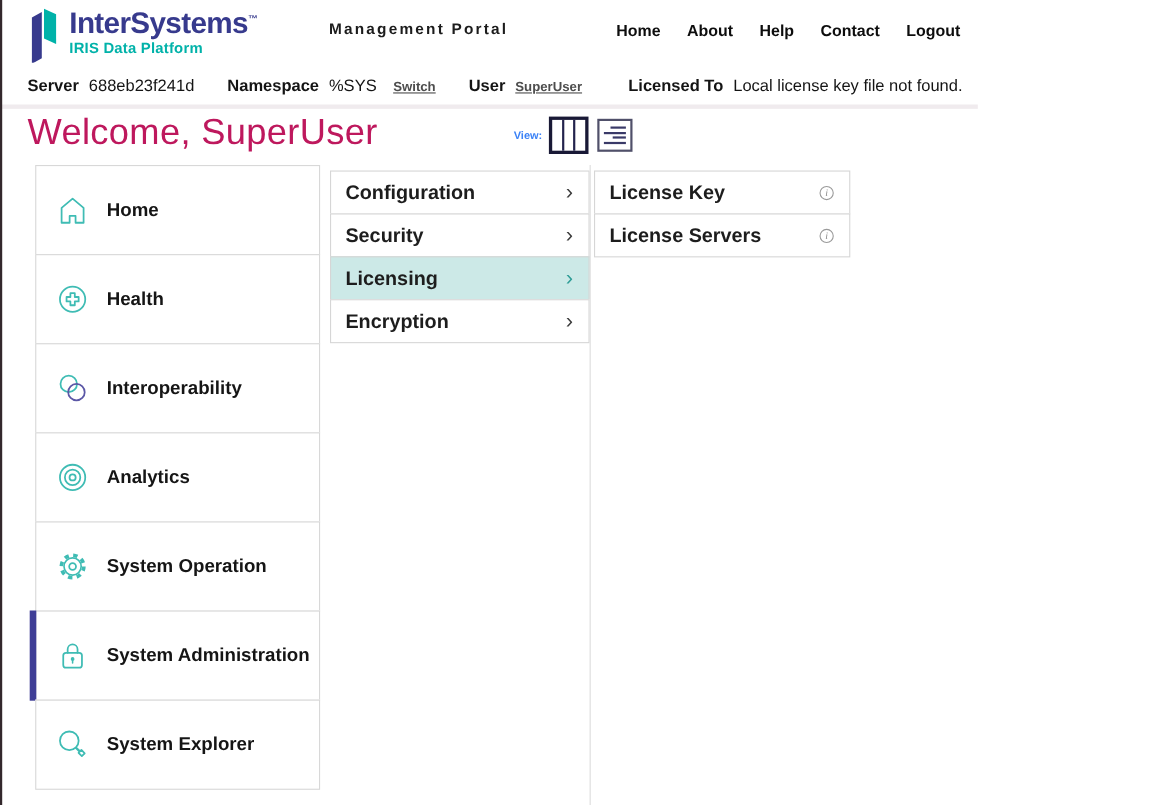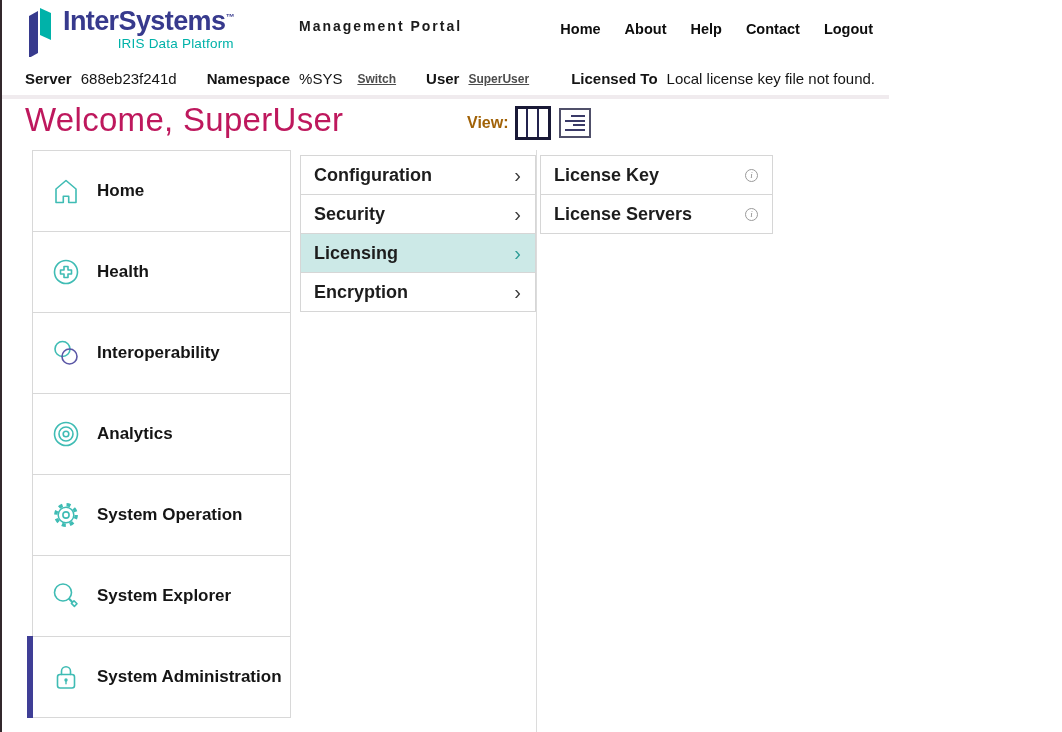--- a/index.html
+++ b/index.html
@@ -8,41 +8,41 @@
   .page { position:relative; width:889px; height:732px; background:#fff; overflow:hidden; }
 
   .left-edge { position:absolute; left:0; top:0; width:2px; height:732px; background:#33282c; z-index:40; }
 
   
   .topbar { position:absolute; left:0; top:0; width:100%; height:62px; background:#fff; }
   .logo { position:absolute; left:24px; top:7px; display:flex; align-items:flex-start; cursor:pointer; }
   .logo-text { margin-left:7px; }
   .logo-name { font-size:27px; font-weight:700; color:#373a8d; letter-spacing:-0.6px; line-height:1.05; }
   .logo-name sup { font-size:9px; font-weight:700; }
-  .logo-tagline { font-size:13.5px; font-weight:400; color:#00b2a9; margin-top:1px; letter-spacing:0.2px;text-align:right; }
+  .logo-tagline { font-size:13.5px; font-weight:700; color:#00b2a9; margin-top:1px; letter-spacing:0.2px; }
   .portal-title { position:absolute; left:299px; top:18px; font-size:14px; font-weight:600; letter-spacing:2px; color:#1c1c1c; }
   .topnav { position:absolute; right:16px; top:21px; display:flex; gap:24px; }
   .topnav a { font-size:14.5px; font-weight:600; color:#0d0d0d; text-decoration:none; cursor:pointer; }
 
   
   .infobar { position:absolute; left:0; top:62px; width:100%; height:33px; display:flex; align-items:center; padding-left:25px; font-size:15px; color:#141414; white-space:nowrap; }
   .infobar .lbl { font-weight:700; margin-right:9px; }
   .infobar .val { font-weight:400; }
   .gap-md { margin-left:30px; }
   .gap-lg { margin-left:42px; }
   .minilink { font-size:12px; color:#4d4d4d; text-decoration:underline; margin-left:15px; cursor:pointer;font-weight:bold; }
   .minilink.user-val { margin-left:0; }
 
   .separator { position:absolute; left:0; top:95px; width:100%; height:4px; background:#f0ebee; }
 
   
   .welcomebar { position:absolute; left:0; top:99px; width:100%; height:51px; background:#fff; }
   .welcome-title { position:absolute; left:25px; top:2px; font-size:33px; font-weight:400; color:#be185d; letter-spacing:0.3px; }
   .view-controls { position:absolute; left:467px; top:7px; display:flex; align-items:center; }
-  .view-label { font-size:16px; font-weight:700; color:#a16207; margin-right:6px; }
+  .view-label { font-size:10px; font-weight:700; color:#3b82f6; margin-right:6px; }
   .icon-cols { width:36px; height:34px; border:3px solid #191936; background:#fff; display:flex; justify-content:space-evenly; cursor:pointer; }
   .icon-cols .vbar { width:2px; height:100%; background:#23234d; }
   .icon-list { width:32px; height:30px; border:2px solid #50506a; background:#fff; margin-left:8px; display:flex; flex-direction:column; justify-content:space-evenly; align-items:flex-end; padding:3px 4px; cursor:pointer; }
   .icon-list .hbar { height:2px; background:#3a3a68; }
 
   
   .content { position:absolute; left:0; top:150px; width:100%; height:582px; background:#fff; }
   .vdivider { position:absolute; left:536px; top:0; width:1px; height:100%; background:#dcdcdc; }
 
   .sidebar { position:absolute; left:32px; top:0; width:259px; }
@@ -181,44 +181,44 @@
         <span class="side-icon">
           <svg viewBox="0 0 34 34" fill="none" stroke="#3fbcb4">
             <circle cx="17" cy="17" r="10.2" stroke-width="3.4" stroke-dasharray="4.0 4.05"></circle>
             <circle cx="17" cy="17" r="7.8" stroke-width="1.5"></circle>
             <circle cx="17" cy="17" r="3.1" stroke-width="1.6"></circle>
           </svg>
         </span>
         <span class="label">System Operation</span>
       </div>
 
-      <div class="side-item">
-
-        <span class="side-icon">
-          <svg viewBox="0 0 34 34" fill="none" stroke="#3fbcb4" stroke-width="1.6" stroke-linejoin="round" stroke-linecap="round">
-            <circle cx="14" cy="13.5" r="8.5"></circle>
-            <path d="M20.3 20 L23 22.7" stroke-width="2.2"></path>
-            <path d="M25 21.8 l3 3 l-2.6 2.6 l-3 -3 Z"></path>
-          </svg>
-        </span>
-        <span class="label">System Explorer</span>
-      </div>
-
       <div class="side-item selected">
         <span class="accent"></span>
         <span class="side-icon">
           <svg viewBox="0 0 34 34" fill="none" stroke="#3fbcb4" stroke-width="1.6" stroke-linejoin="round" stroke-linecap="round">
             <rect x="8.5" y="14.5" width="17" height="13.5" rx="2.5"></rect>
             <path d="M12.5 14.5 V11.3 a4.5 4.5 0 0 1 9 0 V14.5"></path>
             <circle cx="17" cy="20" r="1.7" fill="#3fbcb4" stroke="none"></circle>
             <path d="M17 21.5 v2.3" stroke-width="1.4"></path>
           </svg>
         </span>
         <span class="label">System Administration</span>
       </div>
+
+      <div class="side-item">
+
+        <span class="side-icon">
+          <svg viewBox="0 0 34 34" fill="none" stroke="#3fbcb4" stroke-width="1.6" stroke-linejoin="round" stroke-linecap="round">
+            <circle cx="14" cy="13.5" r="8.5"></circle>
+            <path d="M20.3 20 L23 22.7" stroke-width="2.2"></path>
+            <path d="M25 21.8 l3 3 l-2.6 2.6 l-3 -3 Z"></path>
+          </svg>
+        </span>
+        <span class="label">System Explorer</span>
+      </div>
     </aside>
 
     <div class="menu-col col2">
       <div class="menu-row">
         <span class="mlabel">Configuration</span>
         <span class="chevron">›</span>
       </div>
       <div class="menu-row">
         <span class="mlabel">Security</span>
         <span class="chevron">›</span>

